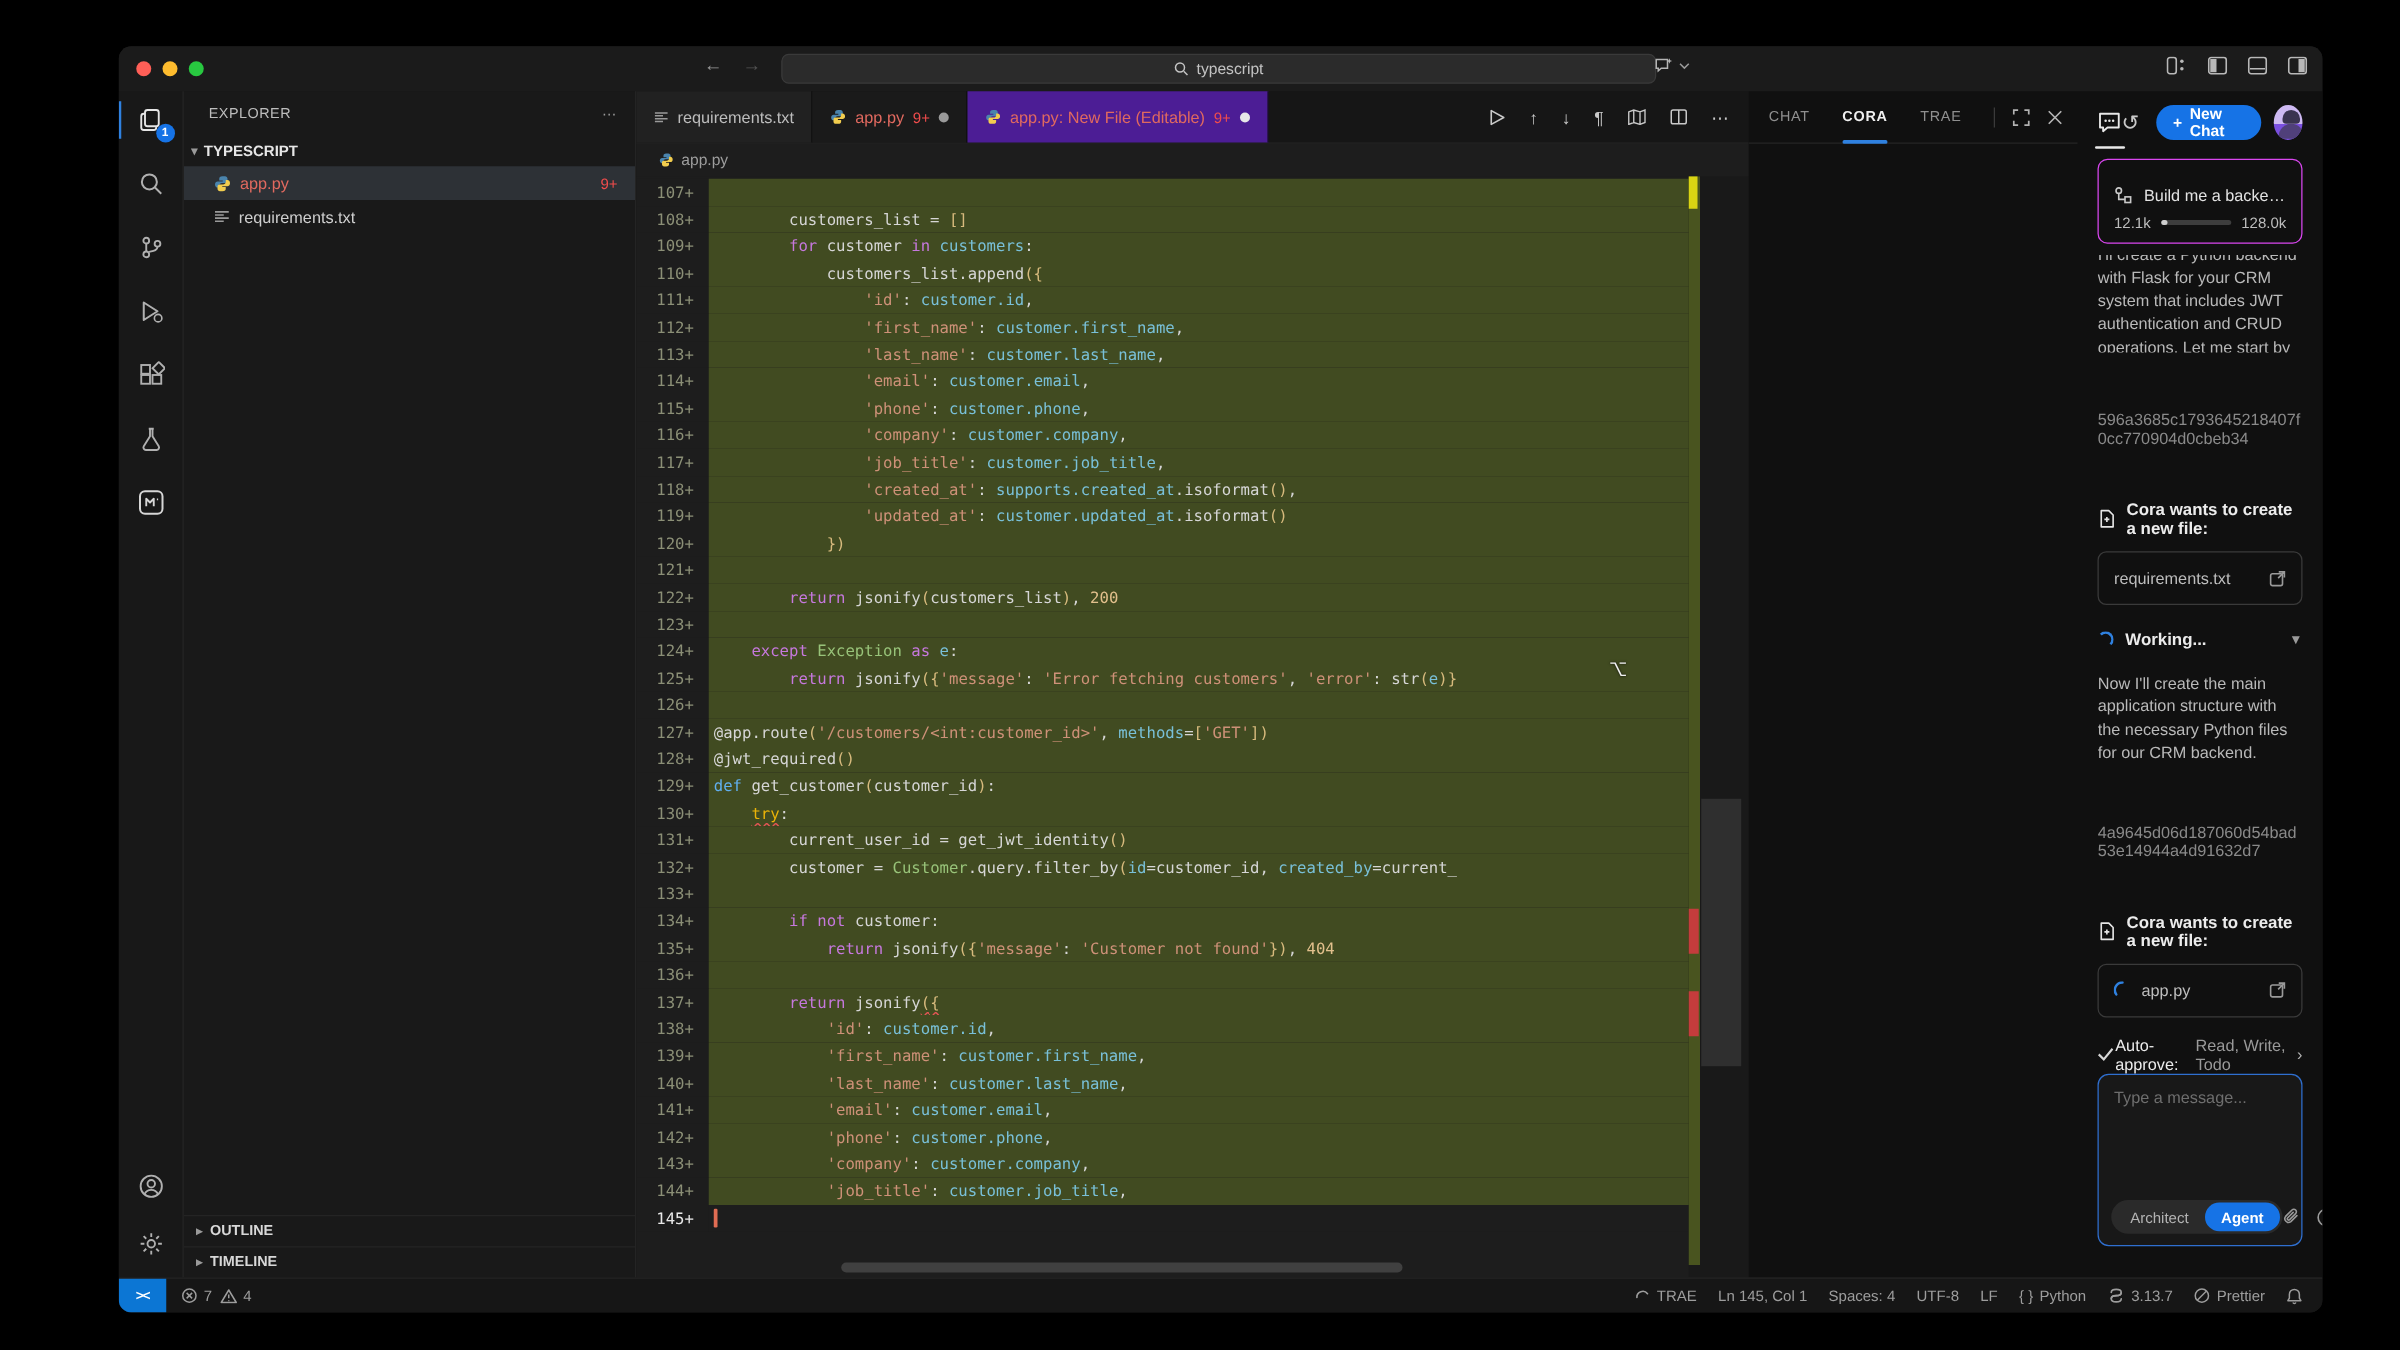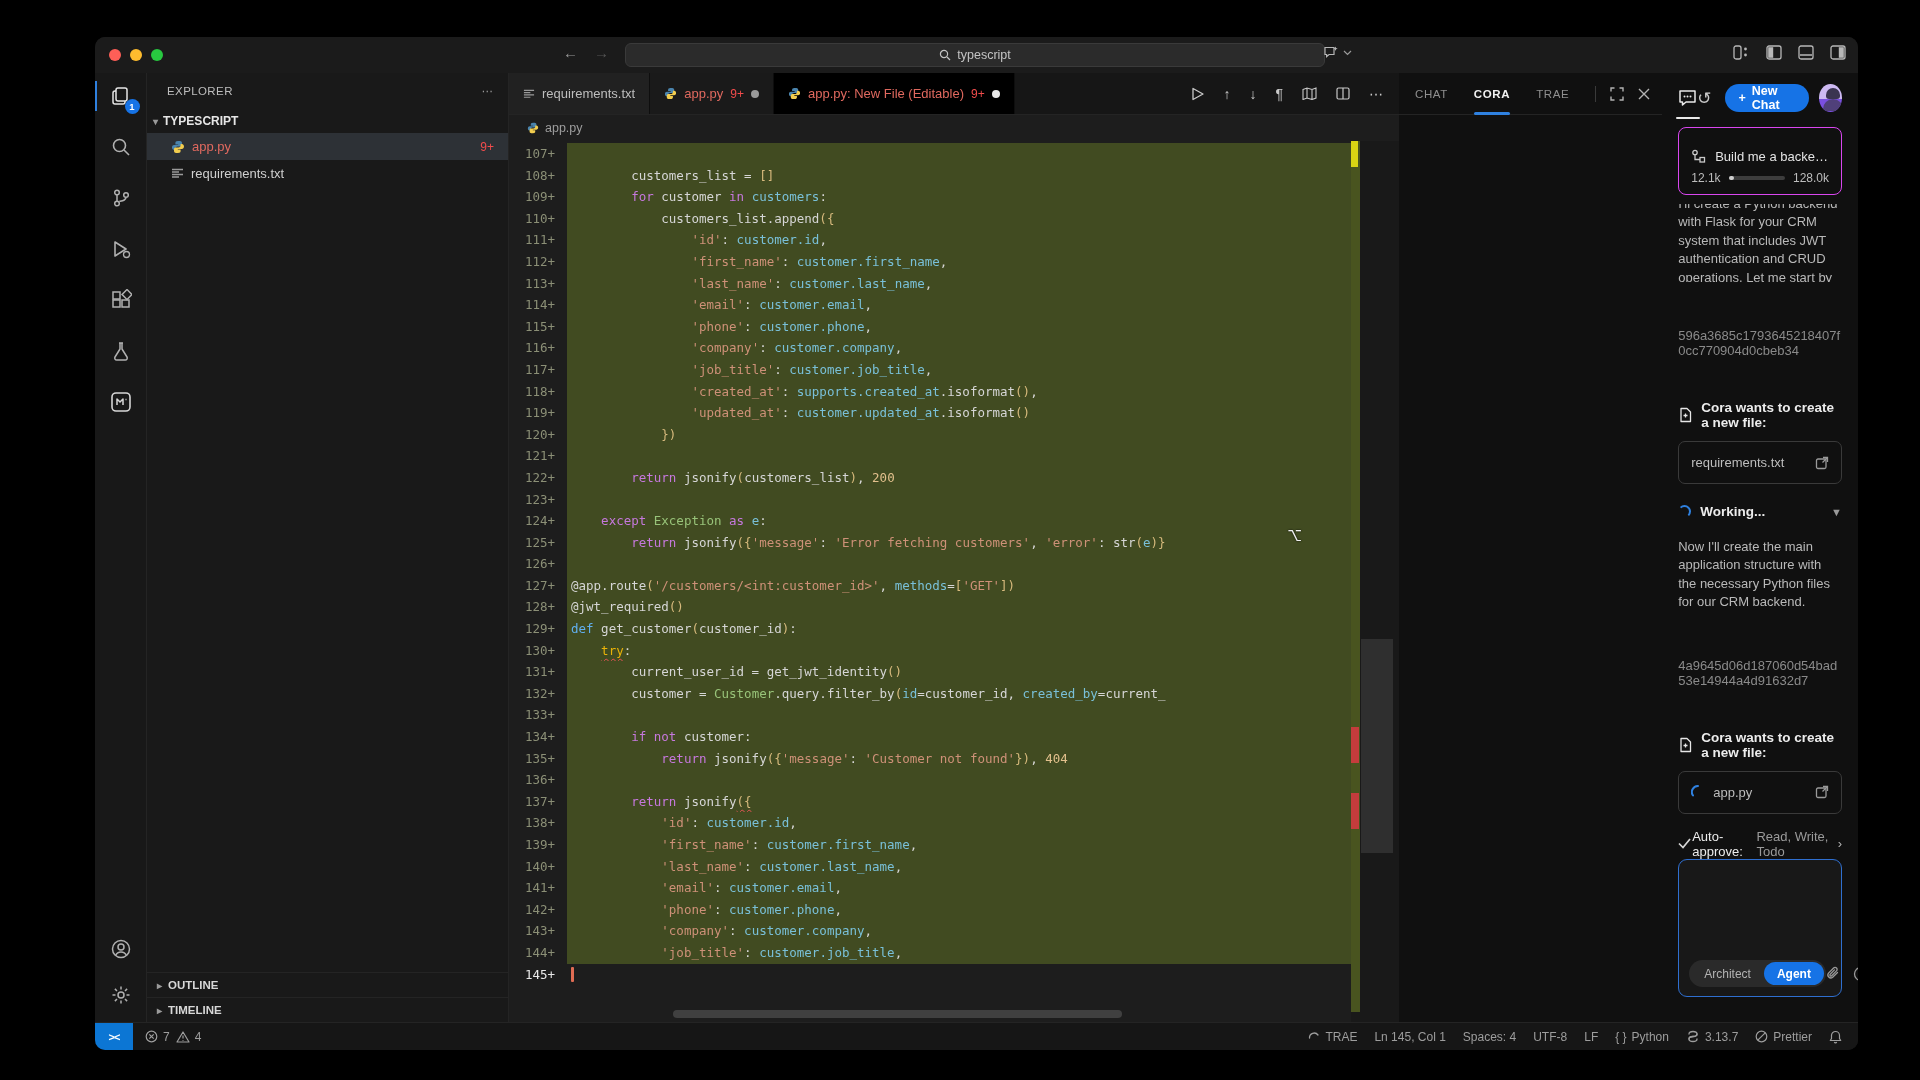--- a/index.html
+++ b/index.html
@@ -49,21 +49,21 @@
   .sb-bottomsec { display:flex; align-items:center; gap:6px; height:25px; padding-left:10px; color:#d8d8d8;
     font-weight:bold; font-size:11.5px; border-top:1px solid #242424; }
   .chev { color:#9a9a9a; font-size:10px; }
 
   
   .editor { width:890px; position:relative; background:#1d1d1d; display:flex; flex-direction:column; }
   .tabbar { height:42px; background:#161616; display:flex; align-items:stretch; border-bottom:1px solid #242424; }
   .tab { display:flex; align-items:center; gap:7px; padding:0 14px; font-size:13px; border-right:1px solid #0e0e0e; color:#bdbdbd; }
   .tab.t1 { background:#212121; }
   .tab.t2 { background:#1a1a1a; }
-  .tab.active { background:#000000; }
+  .tab.active { background:#4c1d95; }
   .tab .mod { color:#e0695f; }
   .tab .b9 { color:#f14c4c; font-size:12px; }
   .dot { width:8px; height:8px; border-radius:50%; background:#9a9a9a; }
   .tab.active .dot { background:#e8e8e8; }
   .edtools { margin-left:auto; display:flex; align-items:center; gap:19px; padding-right:16px; color:#c9c9c9; font-size:14px; }
   .breadcrumb { height:26px; display:flex; align-items:center; gap:6px; padding-left:18px; color:#9d9d9d; font-size:12.5px; background:#1d1d1d; }
 
   
   .codewrap { position:relative; flex:1; overflow:hidden; font-family:"DejaVu Sans Mono", monospace; font-size:12.5px; }
   .codelines { position:absolute; top:2px; left:0; right:44px; }
@@ -512,20 +512,21 @@
           <div class="approverow">
             <svg width="13" height="11" viewBox="0 0 13 11">
                 <path d="M1 5.5l4 4L12 1" fill="none" stroke="#d6d6d6" stroke-width="1.7"></path>
               </svg>
             <span>Auto-approve:</span>
             <span class="vals">Read, Write, Todo</span>
             <span class="chevr">›</span>
           </div>
 
           <div class="inputbox">
+            <textarea placeholder="Type a message..." style=""></textarea>
             <div class="ib-bottom">
               <div class="modepill">
                 <div class="mode">Architect</div>
                 <div class="mode sel">Agent</div>
               </div>
               <div class="ib-icons">
                 <svg width="14" height="15" viewBox="0 0 14 15">
                     <path d="M11.5 6.5l-4.8 4.8a3 3 0 0 1-4.2-4.2L7.6 2a2 2 0 0 1 2.9 2.9L5.7 9.7a1 1 0 0 1-1.5-1.5l4.3-4.3" fill="none" stroke="#9a9a9a" stroke-width="1.3" stroke-linecap="round"></path>
                   </svg>
                 <svg width="16" height="16" viewBox="0 0 16 16">

